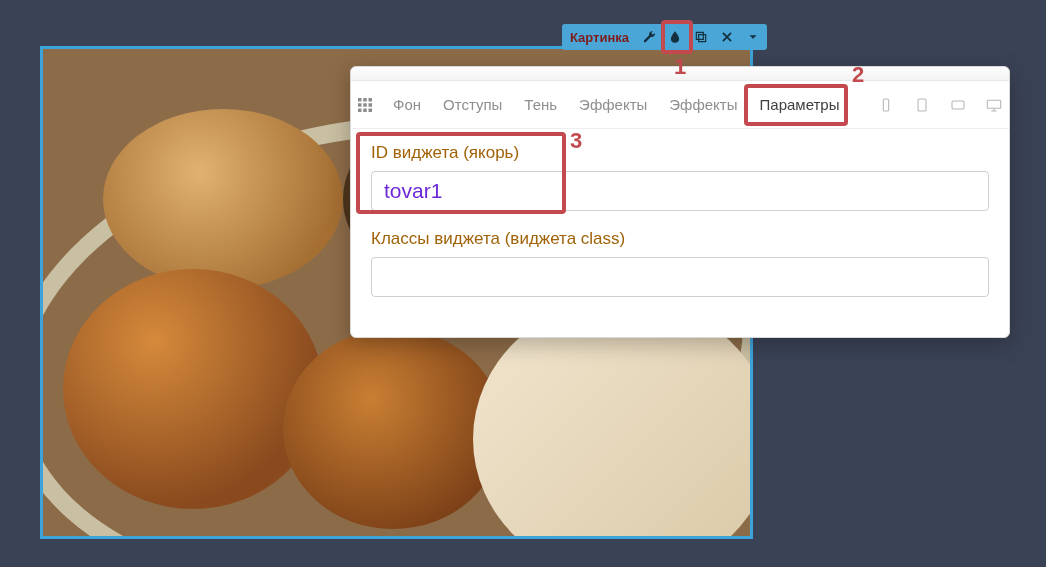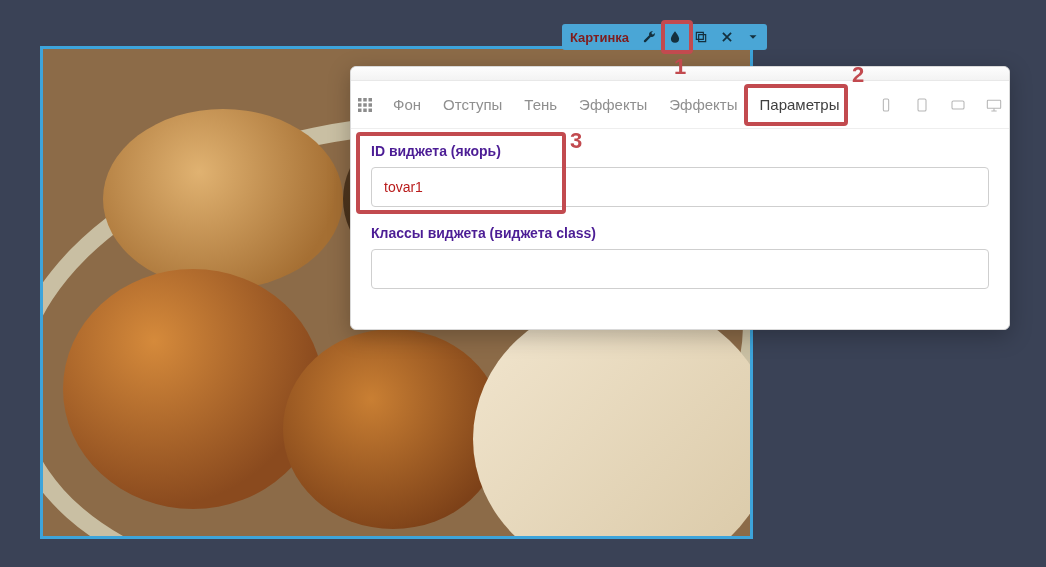--- a/index.html
+++ b/index.html
@@ -108,33 +108,33 @@
     color: #b6b6b6;
   }
   .device-icons .dev {
     width: 22px; height: 18px;
     display:flex; align-items:center; justify-content:center;
   }
   .device-icons svg { width: 20px; height: 16px; fill:none; stroke: currentColor; stroke-width:1.6; }
 
   .panel-body { padding: 14px 20px 4px 20px; }
   .field-label {
-    font-size: 14px;
-    font-weight: 700;
-    color: #4c1d95;
+    font-size: 17px;
+    font-weight: 400;
+    color: #a16207;
     margin-bottom: 8px;
   }
   .text-input {
     width: 100%;
     height: 40px;
     border: 1px solid #cfcfcf;
     border-radius: 4px;
     padding: 0 12px;
-    font-size: 14px;
-    color: #b91c1c;
+    font-size: 21px;
+    color: #6d28d9;
     margin-bottom: 18px;
     background:#fff;
   }
 
   
   .hl {
     position: absolute;
     border: 4px solid #c24a4f;
     border-radius: 4px;
     pointer-events: none;

